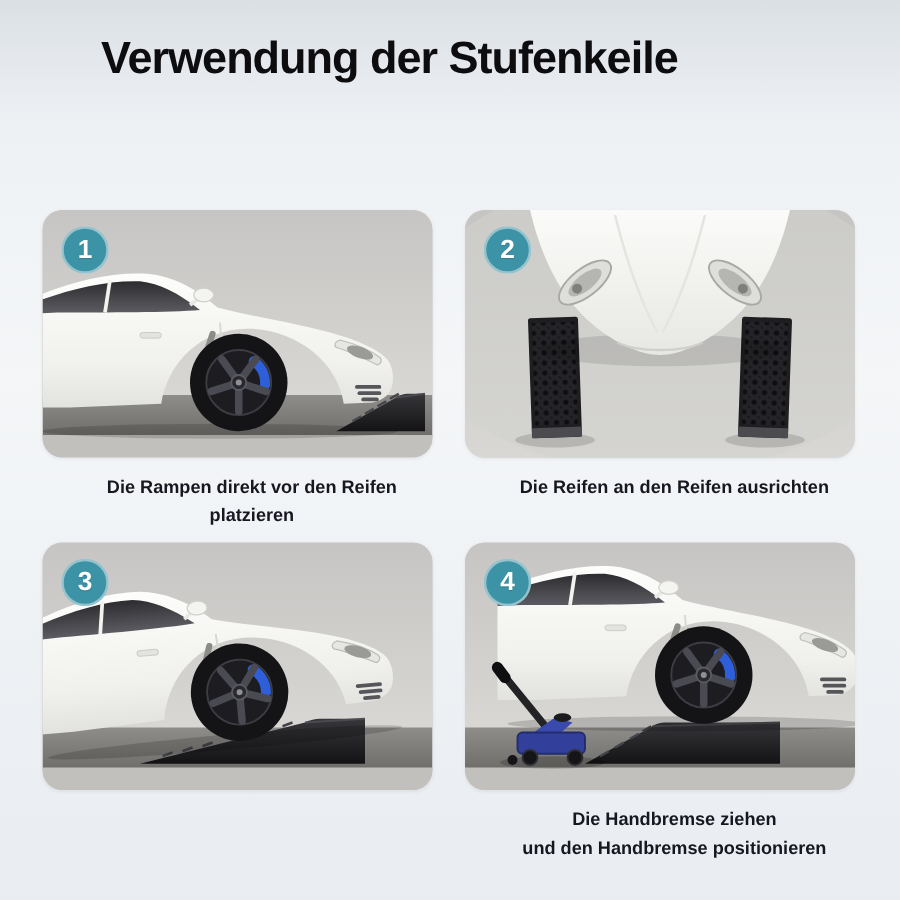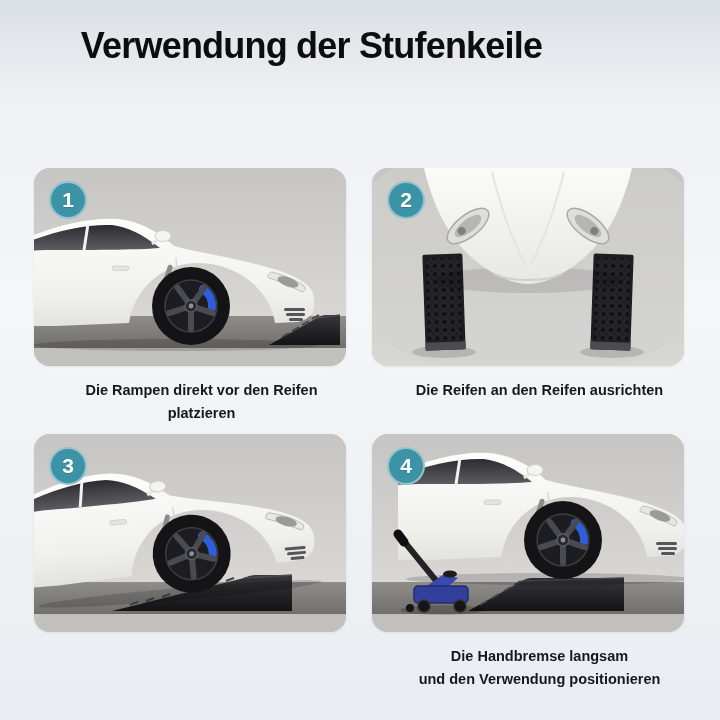--- a/index.html
+++ b/index.html
@@ -237,19 +237,19 @@
             <ellipse cx="104" cy="136" rx="7" ry="3.5" fill="#1c1c1f"></ellipse>
             <rect x="68" y="148" width="54" height="17" rx="4" fill="#32409b" stroke="#222c6e" stroke-width="1.5"></rect>
             <circle cx="78" cy="168" r="6" fill="#151518" stroke="#303034" stroke-width="1.5"></circle>
             <circle cx="114" cy="168" r="6" fill="#151518" stroke="#303034" stroke-width="1.5"></circle>
             <circle cx="64" cy="170" r="4" fill="#151518"></circle>
           </g>
         </svg>
         <div class="badge">4</div>
       </div>
       <div class="caption">
-        <span>Die Handbremse langsam</span>
-        <span>und den Verwendung positionieren</span>
+        <span>Die Handbremse ziehen</span>
+        <span>und den Handbremse positionieren</span>
       </div>
     </div>
 
   </div>
 </div>
 
 </body></html>

